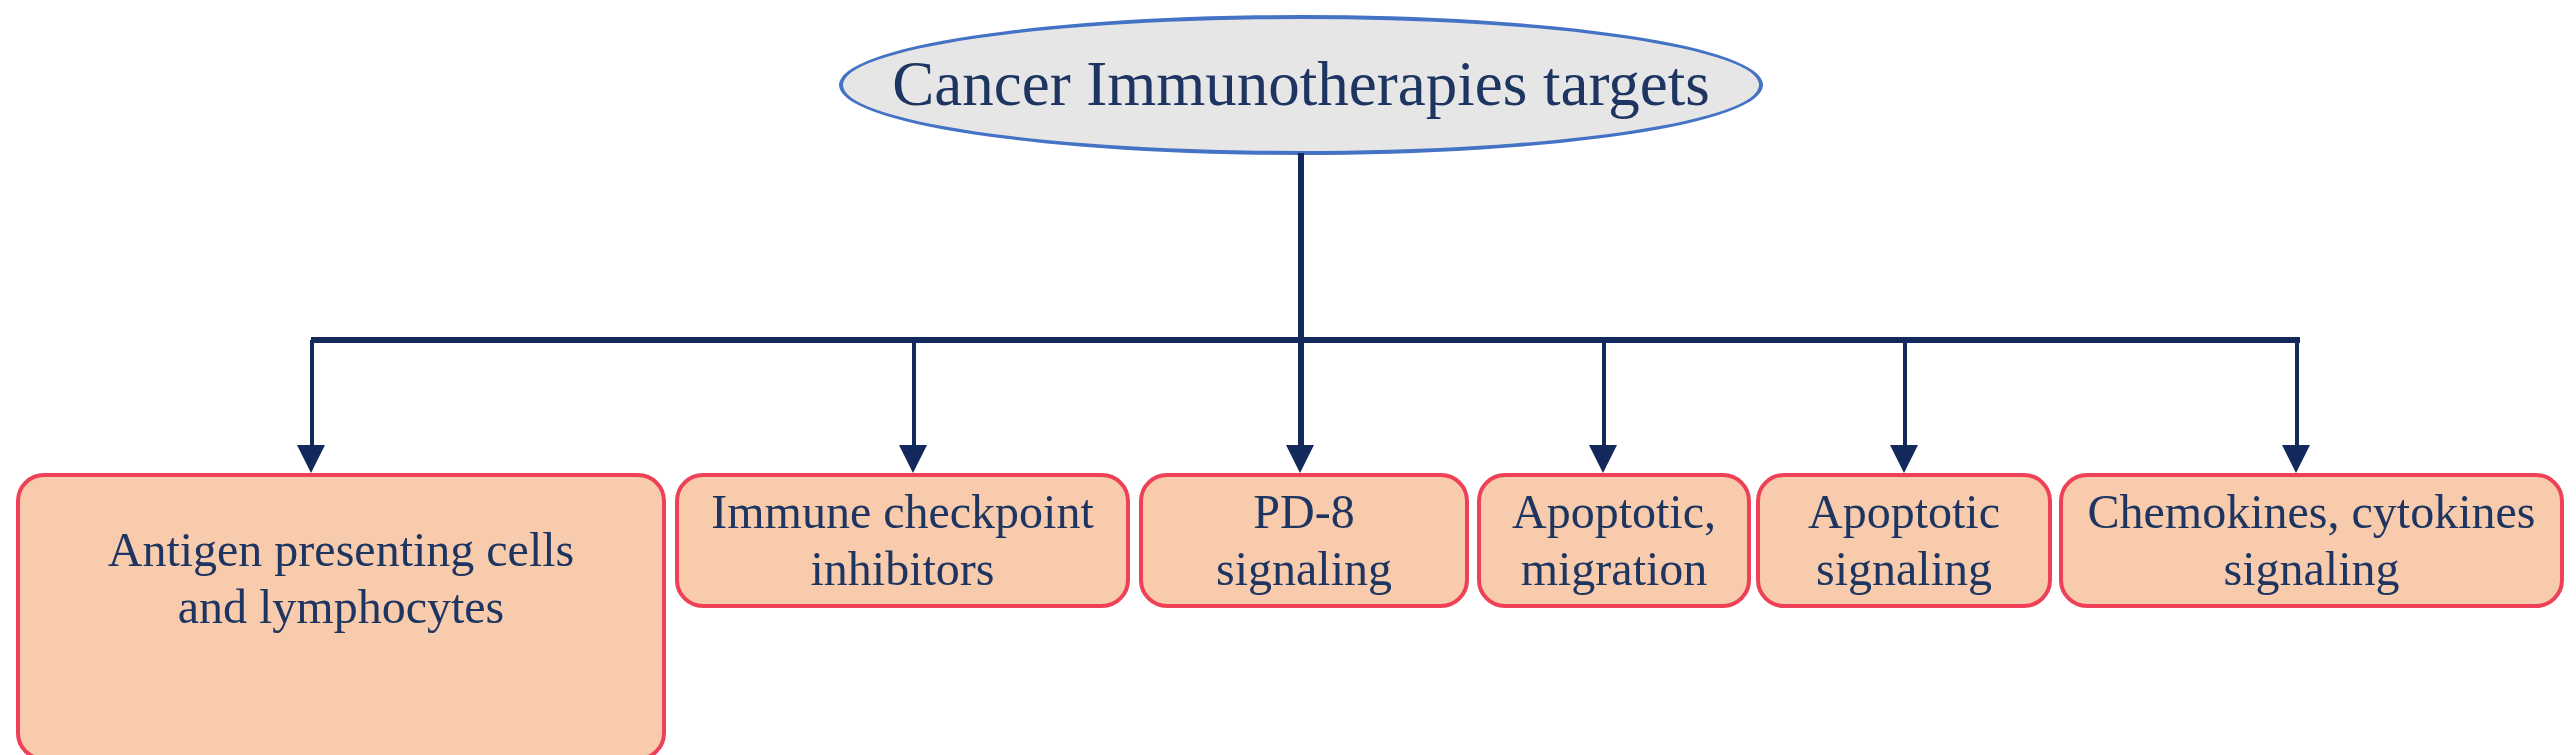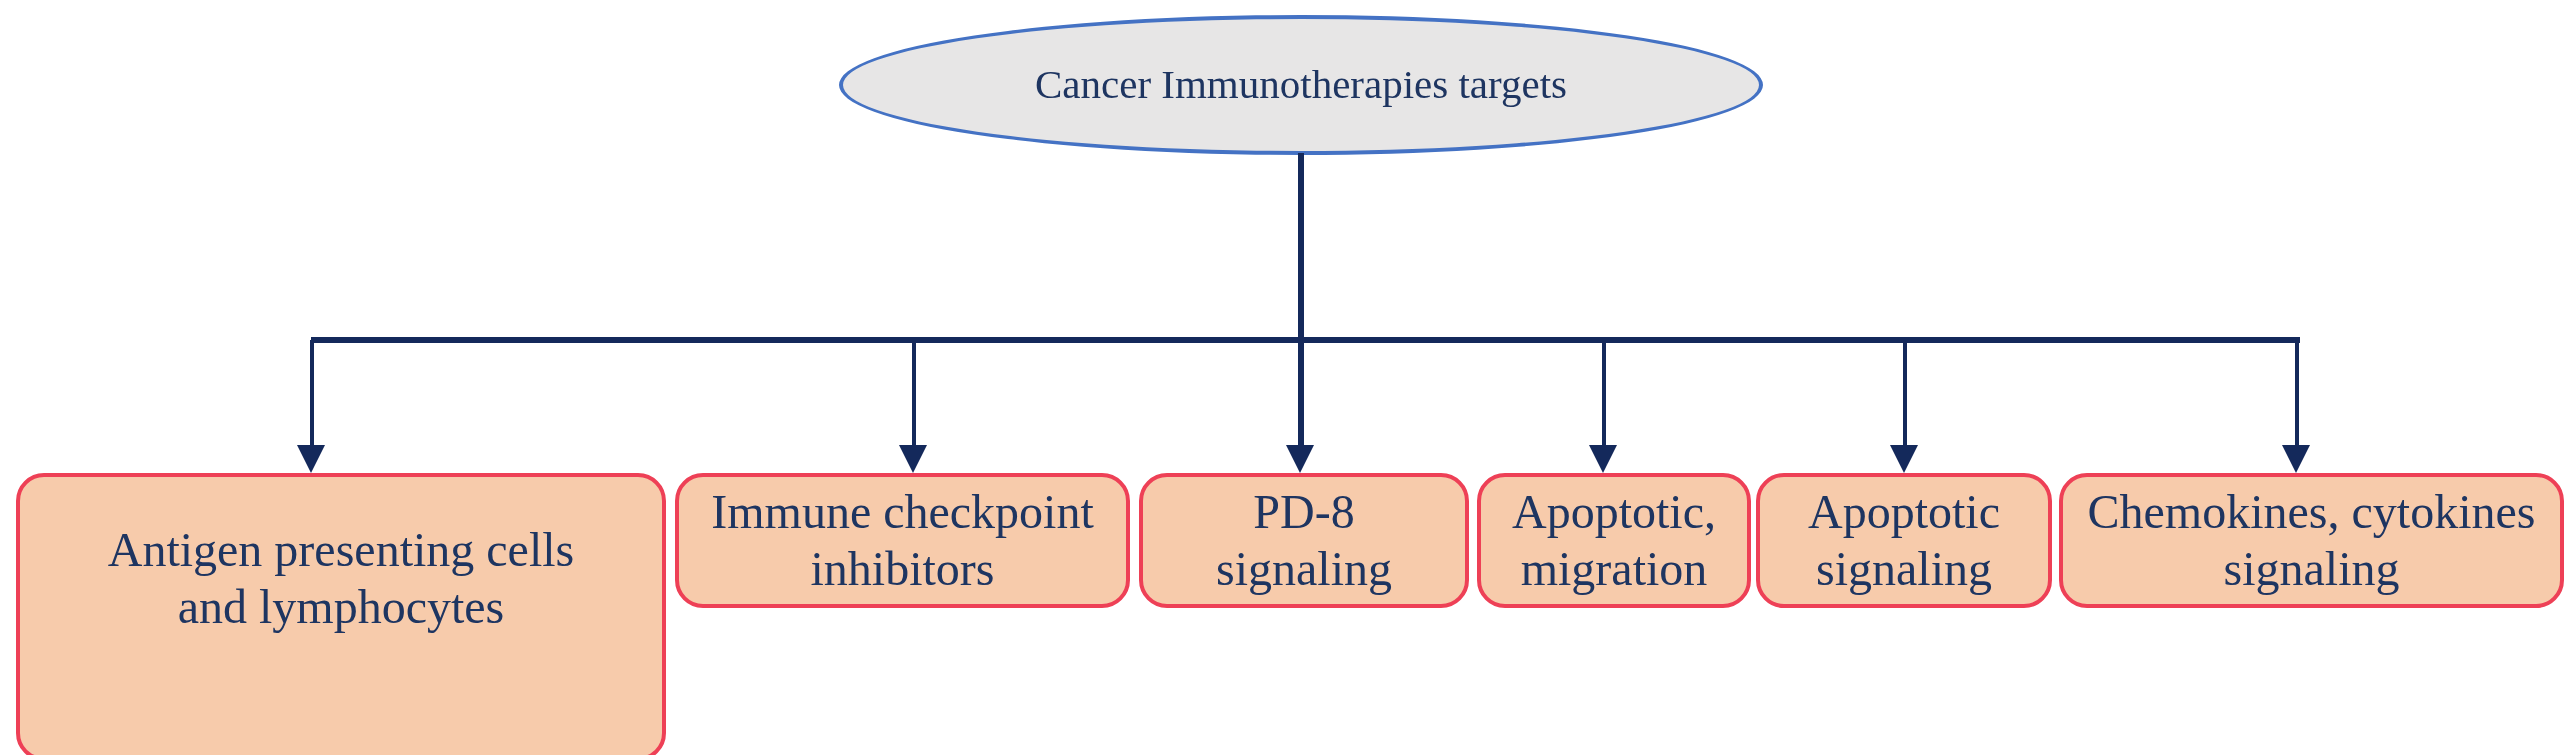--- a/index.html
+++ b/index.html
@@ -25,21 +25,21 @@
     height: 140px;
     background: var(--ellipse-fill, #E7E6E6);
     border: 4px solid var(--ellipse-border, #4472C4);
     border-radius: 50%;
     box-sizing: border-box;
     display: flex;
     align-items: center;
     justify-content: center;
   }
   .ellipse .label {
-    font-size: 41px;
+    font-size: 63px;
     color: var(--text, #1E3561);
     white-space: pre-line;
     text-align: right;
     line-height: 1.15;
   }
 
   
   .line {
     position: absolute;
     background: var(--connector, #14295B);

